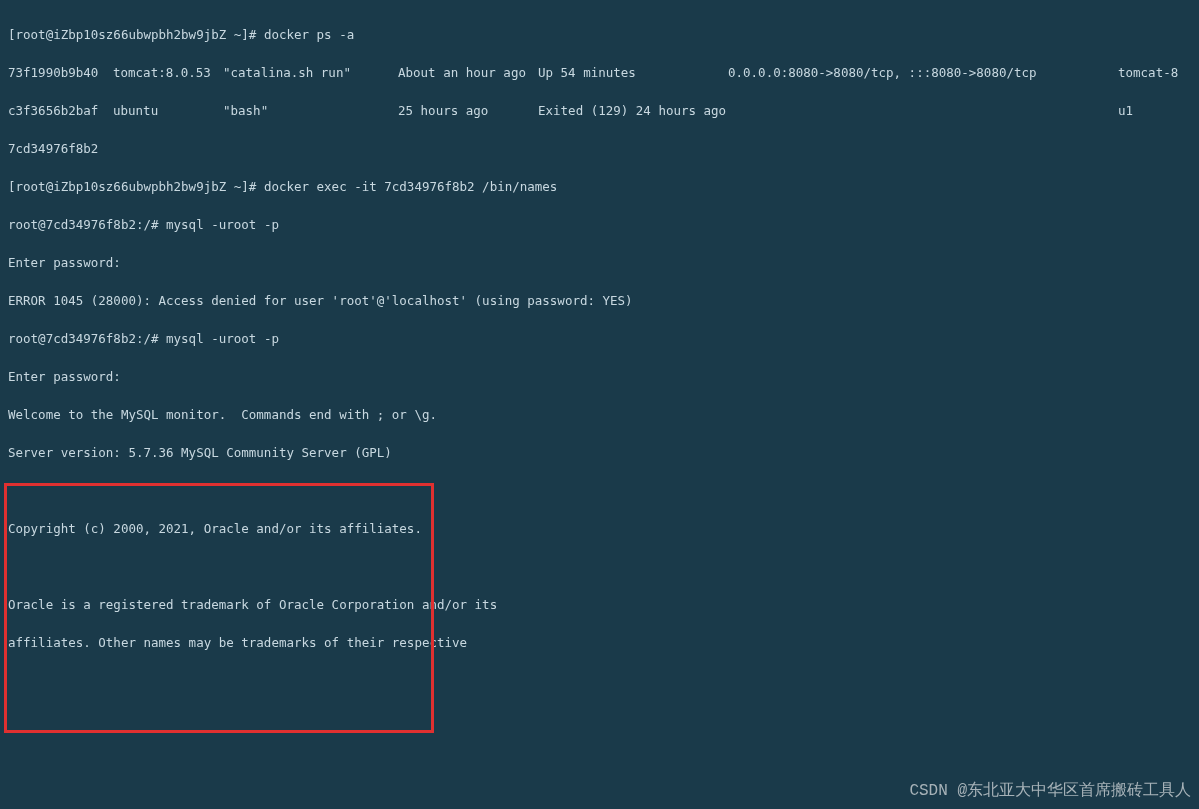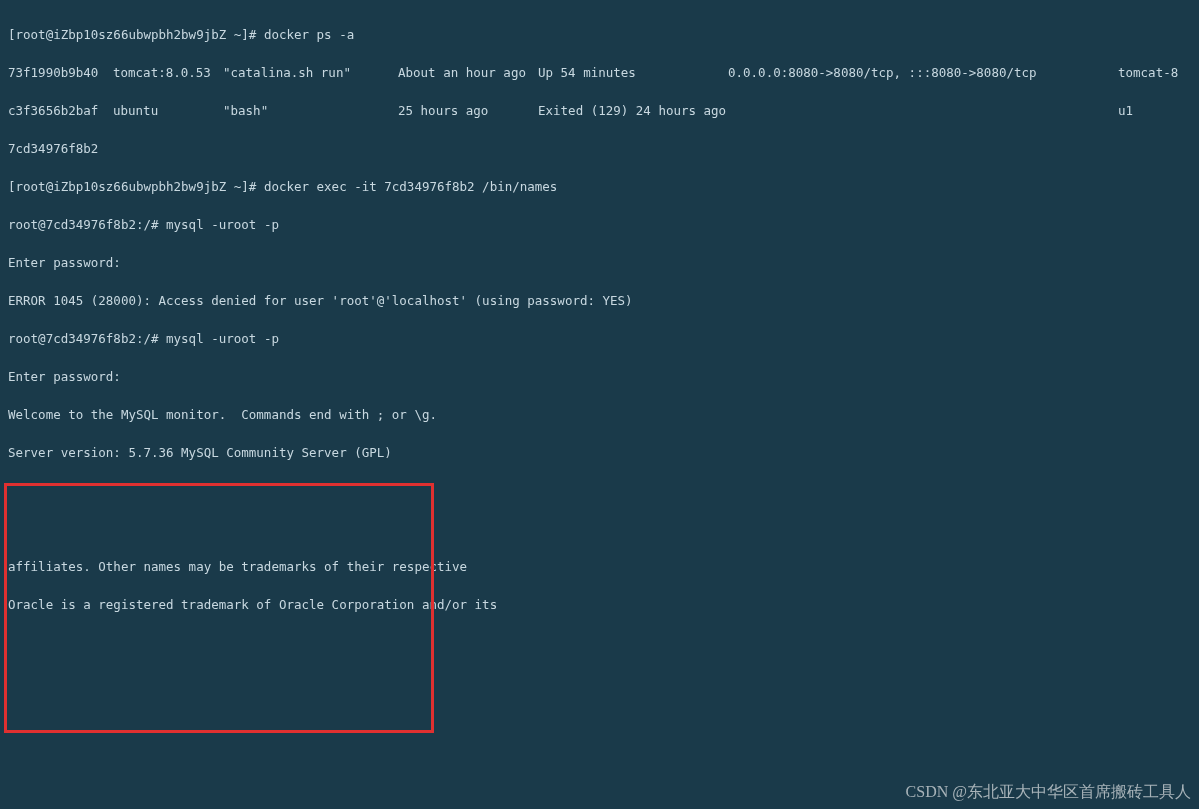--- a/index.html
+++ b/index.html
@@ -5,43 +5,44 @@
 html,body{margin:0;padding:0;width:1199px;height:809px;background:#1a3a4a;font-family:Consolas,Monaco,monospace;font-size:12.5px;color:#c8d8e0;overflow:hidden;line-height:19px}
 .terminal{padding:6px 8px;white-space:pre}
 .hdr-row span{display:inline-block}
 .c-id{width:105px}
 .c-img{width:110px}
 .c-cmd{width:175px}
 .c-cr{width:140px}
 .c-st{width:190px}
 .c-pt{width:390px}
 .highlight-box{border:3px solid #e03030;position:absolute;left:4px;top:483px;width:424px;height:244px;pointer-events:none}
-.watermark{position:absolute;right:8px;bottom:8px;font-family:Liberation Serif, serif;font-size:16px;color:#c0c8cc;opacity:.85;pointer-events:none}
+.watermark{position:absolute;right:8px;bottom:8px;font-family:Liberation Mono, monospace;font-size:16px;color:#c0c8cc;opacity:.85;pointer-events:none}
 .ln{display:block}
 </style>
 </head>
 <body>
 
 <div class="terminal">
 <span class="ln"><span>[root@iZbp10sz66ubwpbh2bw9jbZ ~]# </span><span>docker ps -a</span></span>
 <span class="ln hdr-row"><span class="c-id">73f1990b9b40</span><span class="c-img">tomcat:8.0.53</span><span class="c-cmd">"catalina.sh run"</span><span class="c-cr">About an hour ago</span><span class="c-st">Up 54 minutes</span><span class="c-pt">0.0.0.0:8080-&gt;8080/tcp, :::8080-&gt;8080/tcp</span><span>tomcat-8</span></span>
 <span class="ln hdr-row"><span class="c-id">c3f3656b2baf</span><span class="c-img">ubuntu</span><span class="c-cmd">"bash"</span><span class="c-cr">25 hours ago</span><span class="c-st">Exited (129) 24 hours ago</span><span class="c-pt"></span><span>u1</span></span>
 <span class="ln">7cd34976f8b2</span>
 <span class="ln"><span>[root@iZbp10sz66ubwpbh2bw9jbZ ~]# </span><span>docker exec -it 7cd34976f8b2 /bin/names</span></span>
 <span class="ln"><span>root@7cd34976f8b2:/# </span><span>mysql -uroot -p</span></span>
 <span class="ln">Enter password:</span>
 <span class="ln">ERROR 1045 (28000): Access denied for user 'root'@'localhost' (using password: YES)</span>
 <span class="ln"><span>root@7cd34976f8b2:/# </span><span>mysql -uroot -p</span></span>
 <span class="ln">Enter password:</span>
 <span class="ln">Welcome to the MySQL monitor.  Commands end with ; or \g.</span>
 <span class="ln">Server version: 5.7.36 MySQL Community Server (GPL)</span>
 <span class="ln"> </span>
+<span class="ln">Copyright (c) 2000, 2021, Oracle and/or its affiliates.</span>
 <span class="ln"> </span>
+<span class="ln">Oracle is a registered trademark of Oracle Corporation and/or its</span>
 <span class="ln">affiliates. Other names may be trademarks of their respective</span>
-<span class="ln">Oracle is a registered trademark of Oracle Corporation and/or its</span>
 
 
 
 
 
 
 
 
 
 

